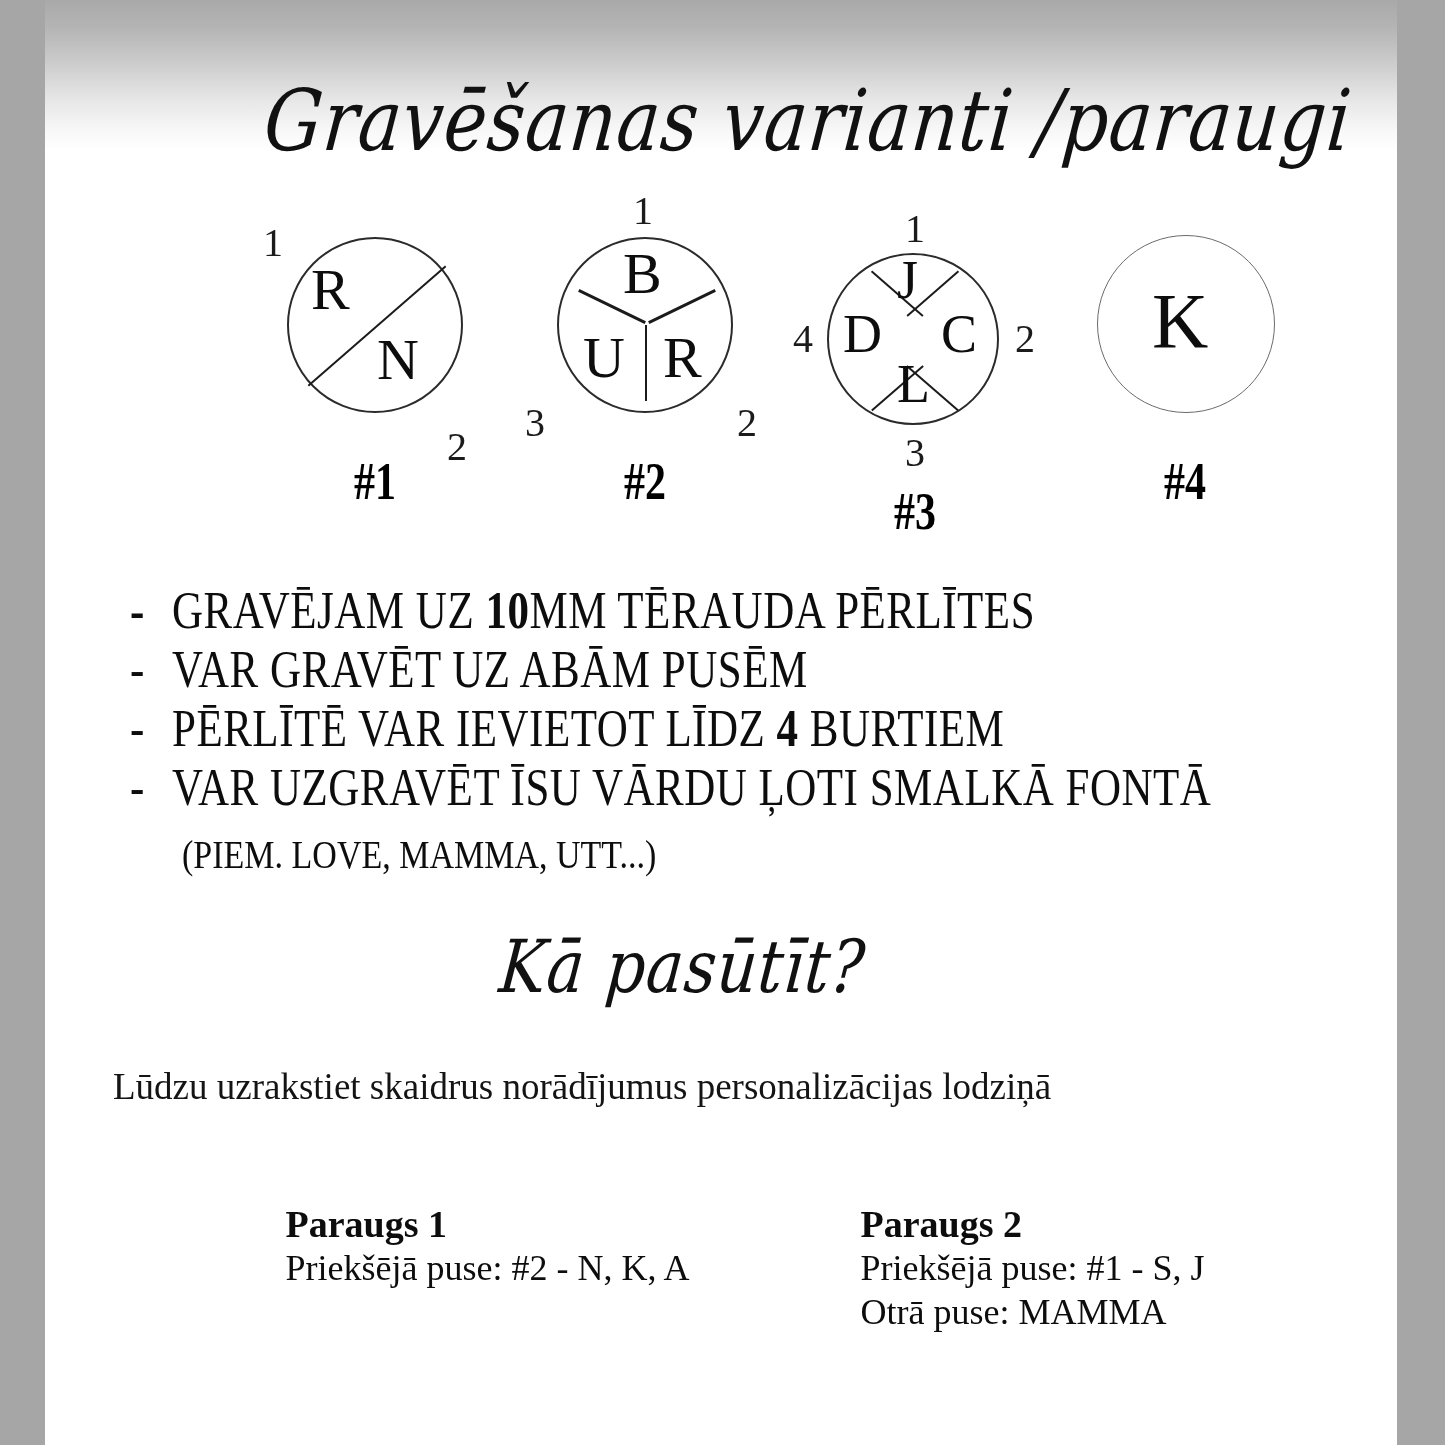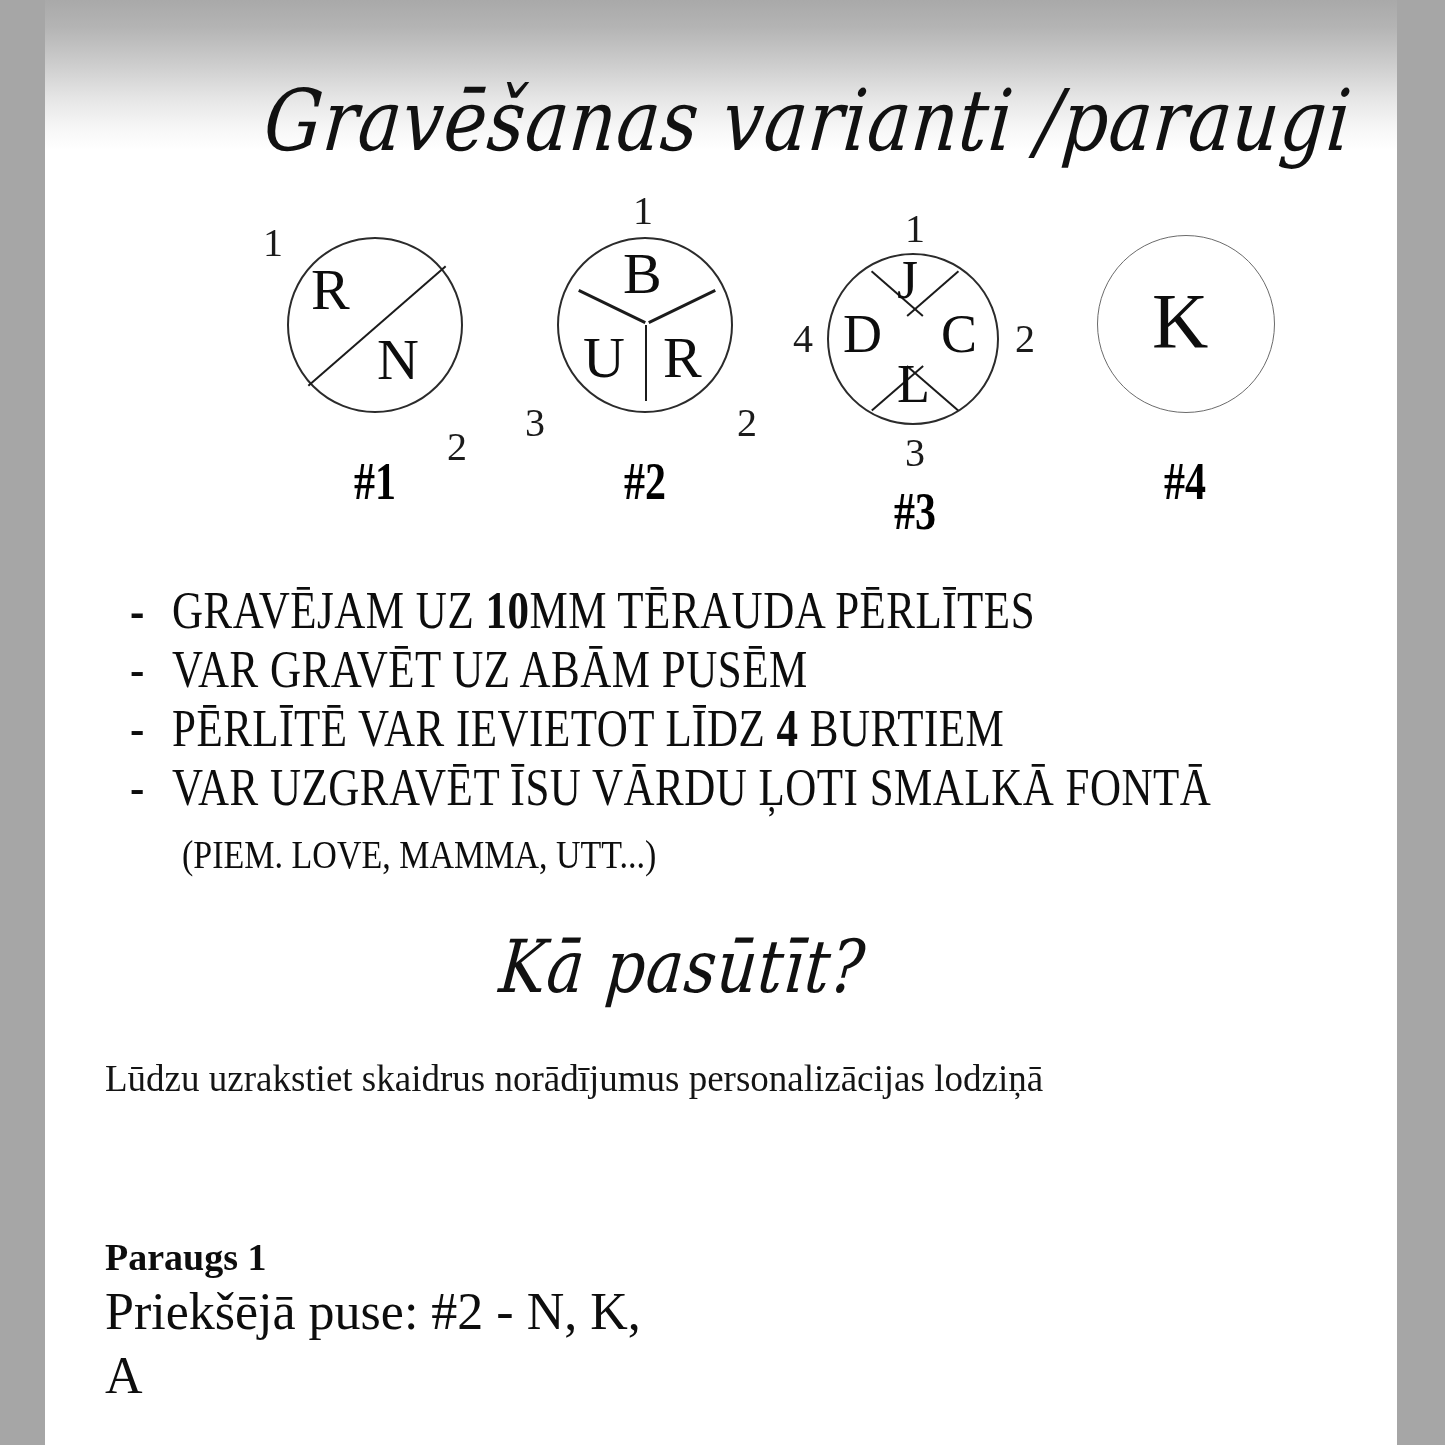--- a/index.html
+++ b/index.html
@@ -173,40 +173,41 @@
     position: absolute;
     left: 60px;
     top: 1055px;
     width: 1250px;
     z-index: 5;
     font-family: "Liberation Serif", "DejaVu Serif", serif;
     font-size: 37px;
     line-height: 1.30;
     color: #141414;
   }
-  .paragraph p { margin: 0; }
+  .paragraph p { margin: 8px; }
 
   
   .examples {
     position: absolute;
     left: 60px;
-    top: 1234px;
+    top: 1201px;
     width: 1280px;
     z-index: 5;
     display: flex;
+    justify-content: center;
   }
   .example { font-family: "Liberation Serif", "DejaVu Serif", serif; color: #0d0d0d; }
   .example.col1 { width: 575px; }
   .example .ex-title {
     font-weight: bold;
     font-size: 38px;
     line-height: 1.22;
   }
   .example .ex-line {
-    font-size: 52px;
+    font-size: 36px;
     line-height: 1.22;
     font-family: Liberation Serif, serif;
   }
 </style>
 </head>
 <body>
 
 <div id="page">
 
   <div class="frame-left"></div>
@@ -295,16 +296,21 @@
 
     <div class="paragraph">
       <p>Lūdzu uzrakstiet skaidrus norādījumus personalizācijas lodziņā</p>
     </div>
 
     <div class="examples">
       <div class="example col1">
         <div class="ex-title">Paraugs 1</div>
         <div class="ex-line">Priekšējā puse: #2 - N, K, A</div>
       </div>
+      <div class="example">
+        <div class="ex-title">Paraugs 2</div>
+        <div class="ex-line">Priekšējā puse: #1 - S, J</div>
+        <div class="ex-line">Otrā puse: MAMMA</div>
+      </div>
     </div>
 
   </div>
 </div>
 
 </body></html>

